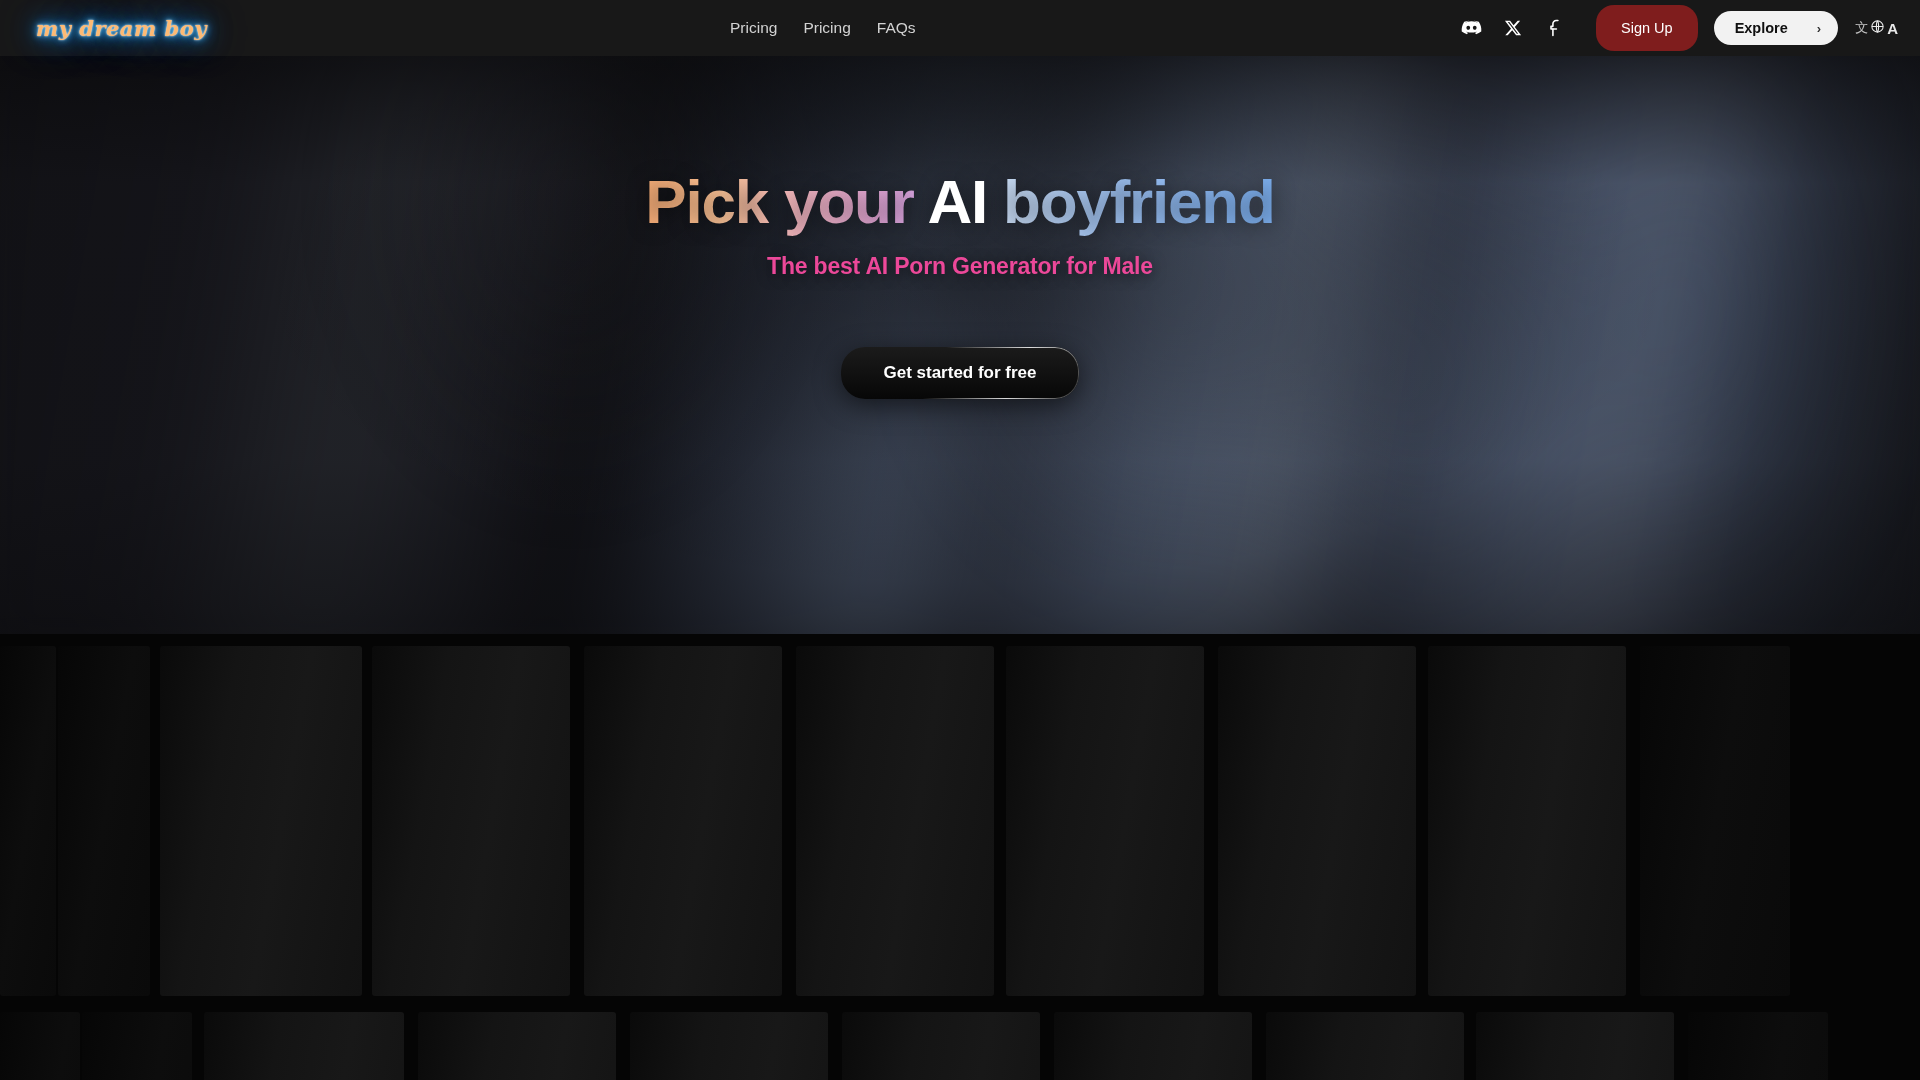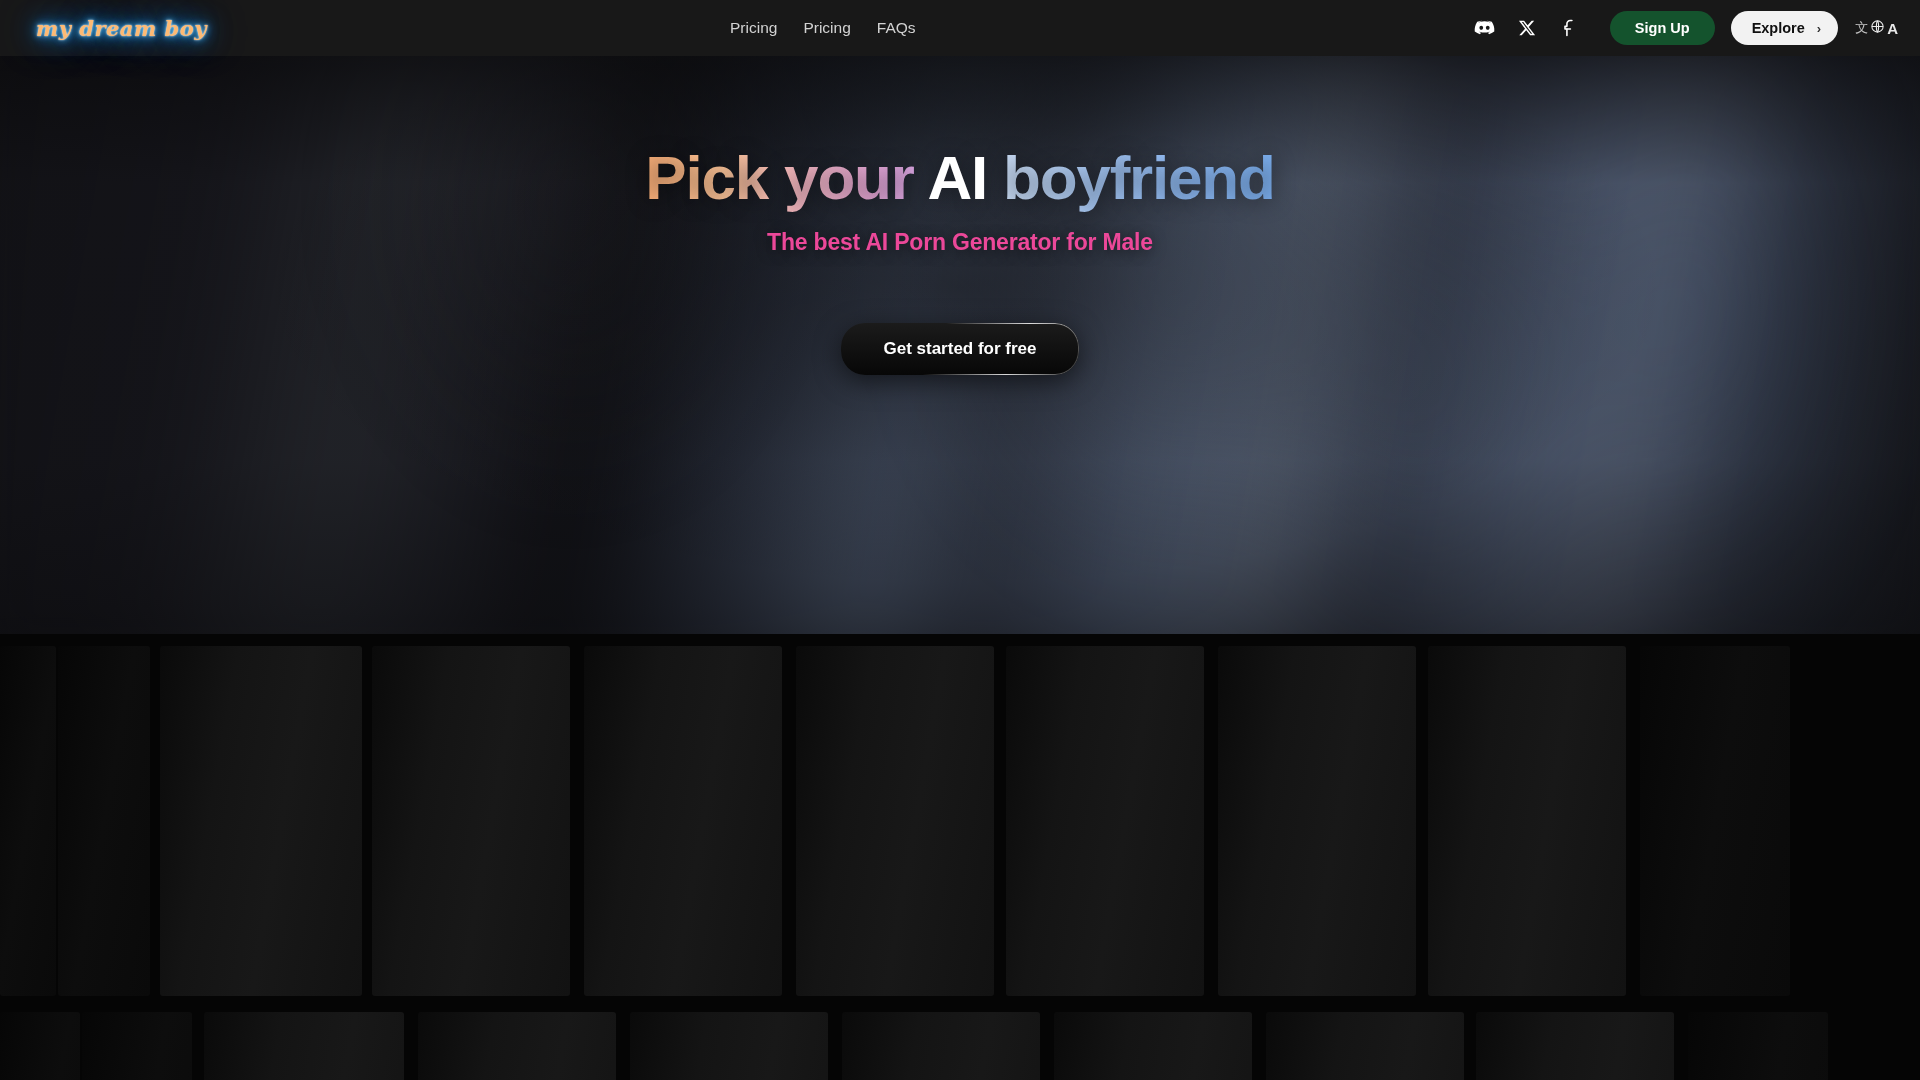--- a/index.html
+++ b/index.html
@@ -49,33 +49,33 @@
     display:flex; align-items:center; gap:0;
   }
   .social {
     width:42px; height:40px;
     display:flex; align-items:center; justify-content:center;
     color:#fff;
   }
   .social svg { display:block; }
   .btn-signup {
     margin-left:20px;
-    height:34px; padding:0 25px;
-    background:#14532d; border:none; border-radius:18px;
-    color:#fff; font-size:14.5px; font-weight:700;
+    height:46px; padding:0 25px;
+    background:#7f1d1d; border:none; border-radius:18px;
+    color:#fff; font-size:14.5px; font-weight:400;
     display:flex; align-items:center; justify-content:center;
     white-space:nowrap; cursor:pointer;
     font-family:"Liberation Sans", sans-serif;
   }
   .btn-explore {
     margin-left:16px;
     height:34px; padding:0 17px 0 21px;
     background:#f2f2f2; border:none; border-radius:18px;
     color:#101010; font-size:14.5px; font-weight:700;
-    display:flex; align-items:center; gap:12px;
+    display:flex; align-items:center; gap:29px;
     white-space:nowrap; cursor:pointer;
     font-family:"Liberation Sans", sans-serif;
   }
   .btn-explore .chev { font-size:13px; font-weight:700; opacity:.85; }
   .lang {
     margin-left:17px;
     display:flex; align-items:center; gap:2px;
     color:#e9e9e9; cursor:pointer;
   }
   .lang .cn { font-size:13px; opacity:.82; }
@@ -126,21 +126,21 @@
     position:absolute; inset:0;
     background:
       linear-gradient(to bottom, rgba(10,10,12,.72) 0%, rgba(10,10,12,.18) 22%, rgba(10,10,12,.20) 70%, rgba(10,10,12,.55) 100%),
       radial-gradient(ellipse 900px 380px at 50% 40%, rgba(12,12,15,.55), transparent 78%);
   }
   .hero-inner {
     position:absolute; inset:0;
     display:flex; flex-direction:column; align-items:center;
   }
   .headline {
-    margin-top:91px;
+    margin-top:115px;
     font-size:62px; font-weight:700;
     letter-spacing:-1.2px; line-height:1;
     white-space:nowrap;
     text-shadow:0 2px 22px rgba(0,0,0,.45);
   }
   .headline .g1 {
     background:linear-gradient(90deg,#ffb27a 0%,#ffc79b 28%,#f7b9c4 55%,#e7a9da 82%,#d7a6e6 100%);
     -webkit-background-clip:text; background-clip:text;
     -webkit-text-fill-color:transparent; color:transparent;
   }

